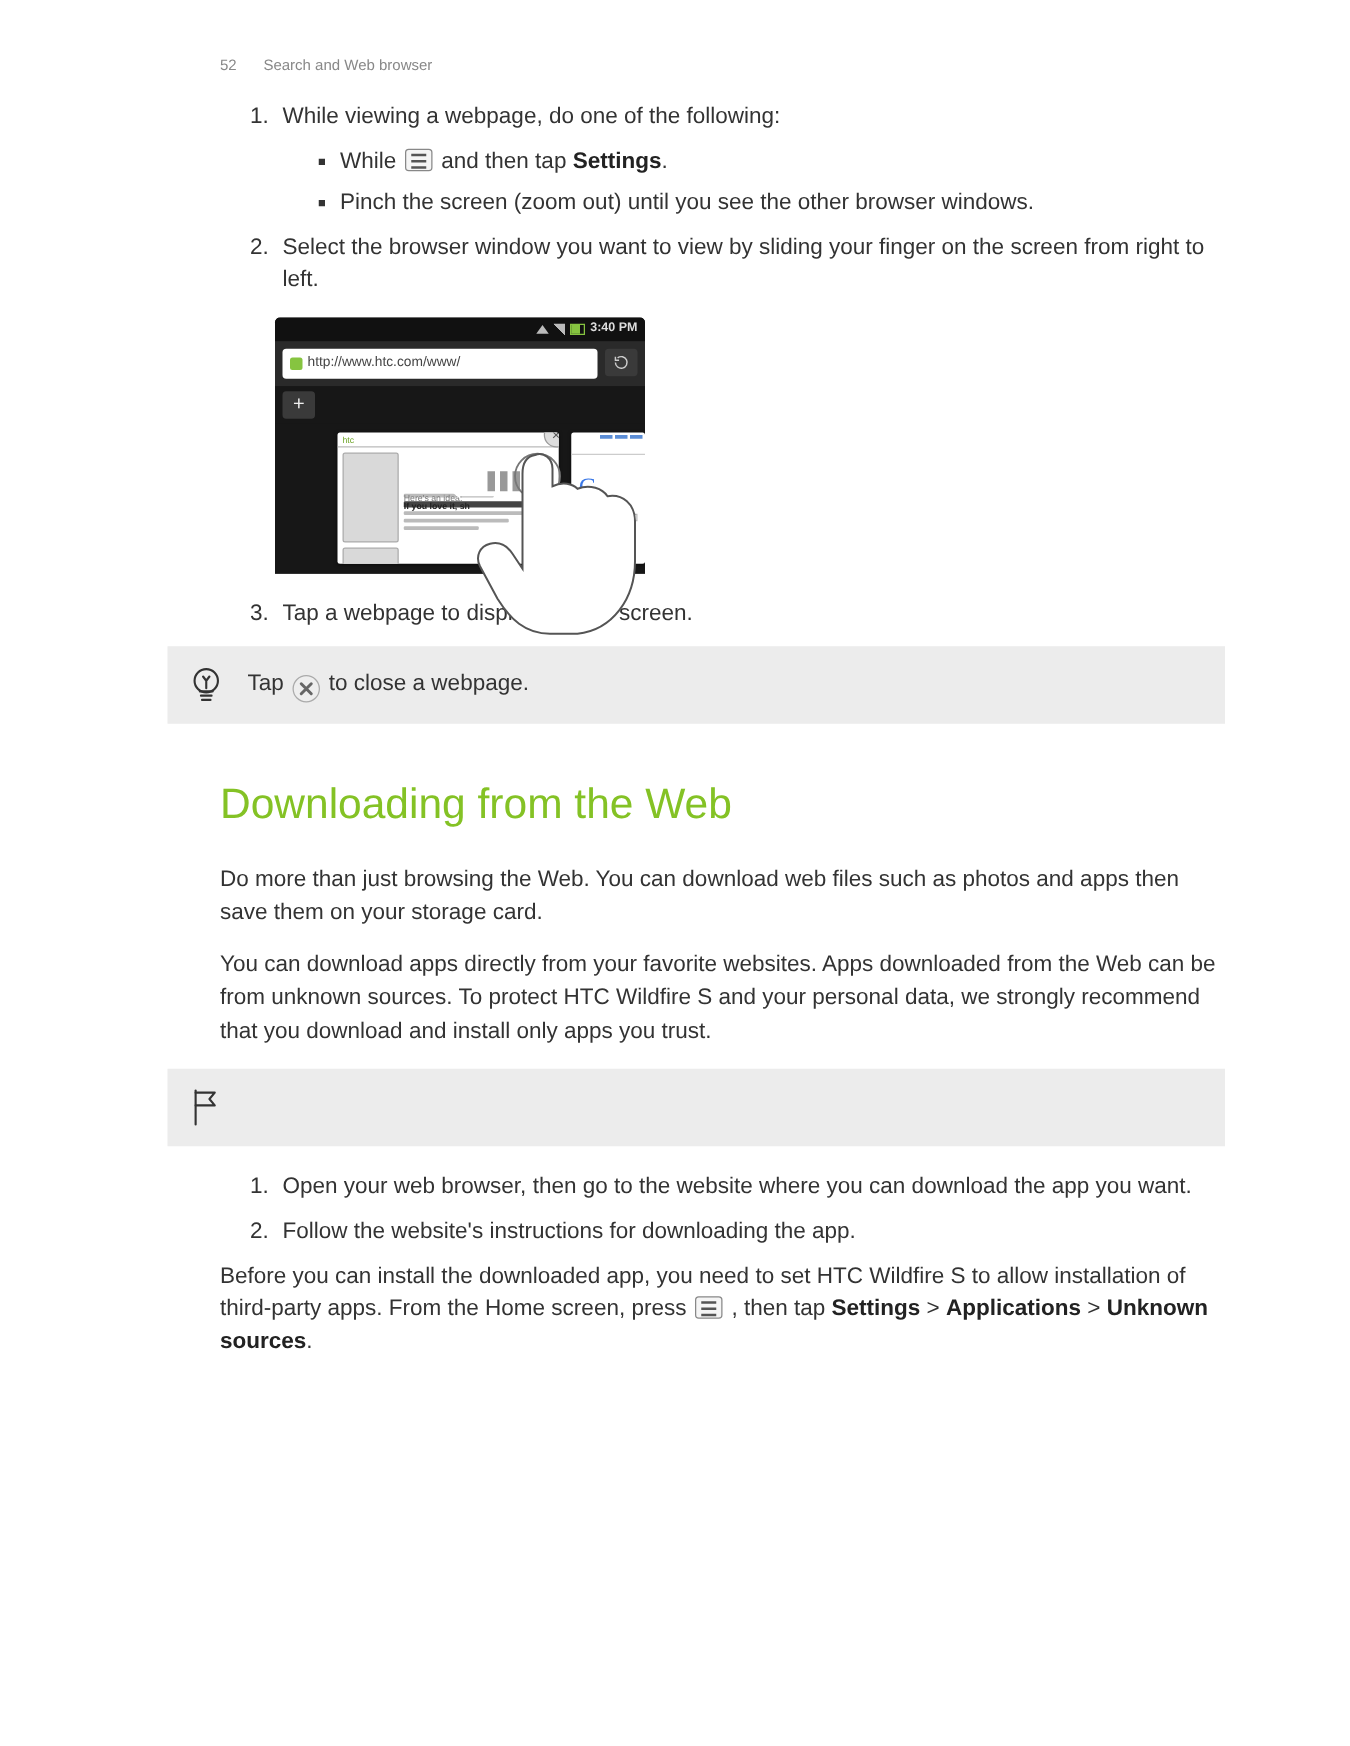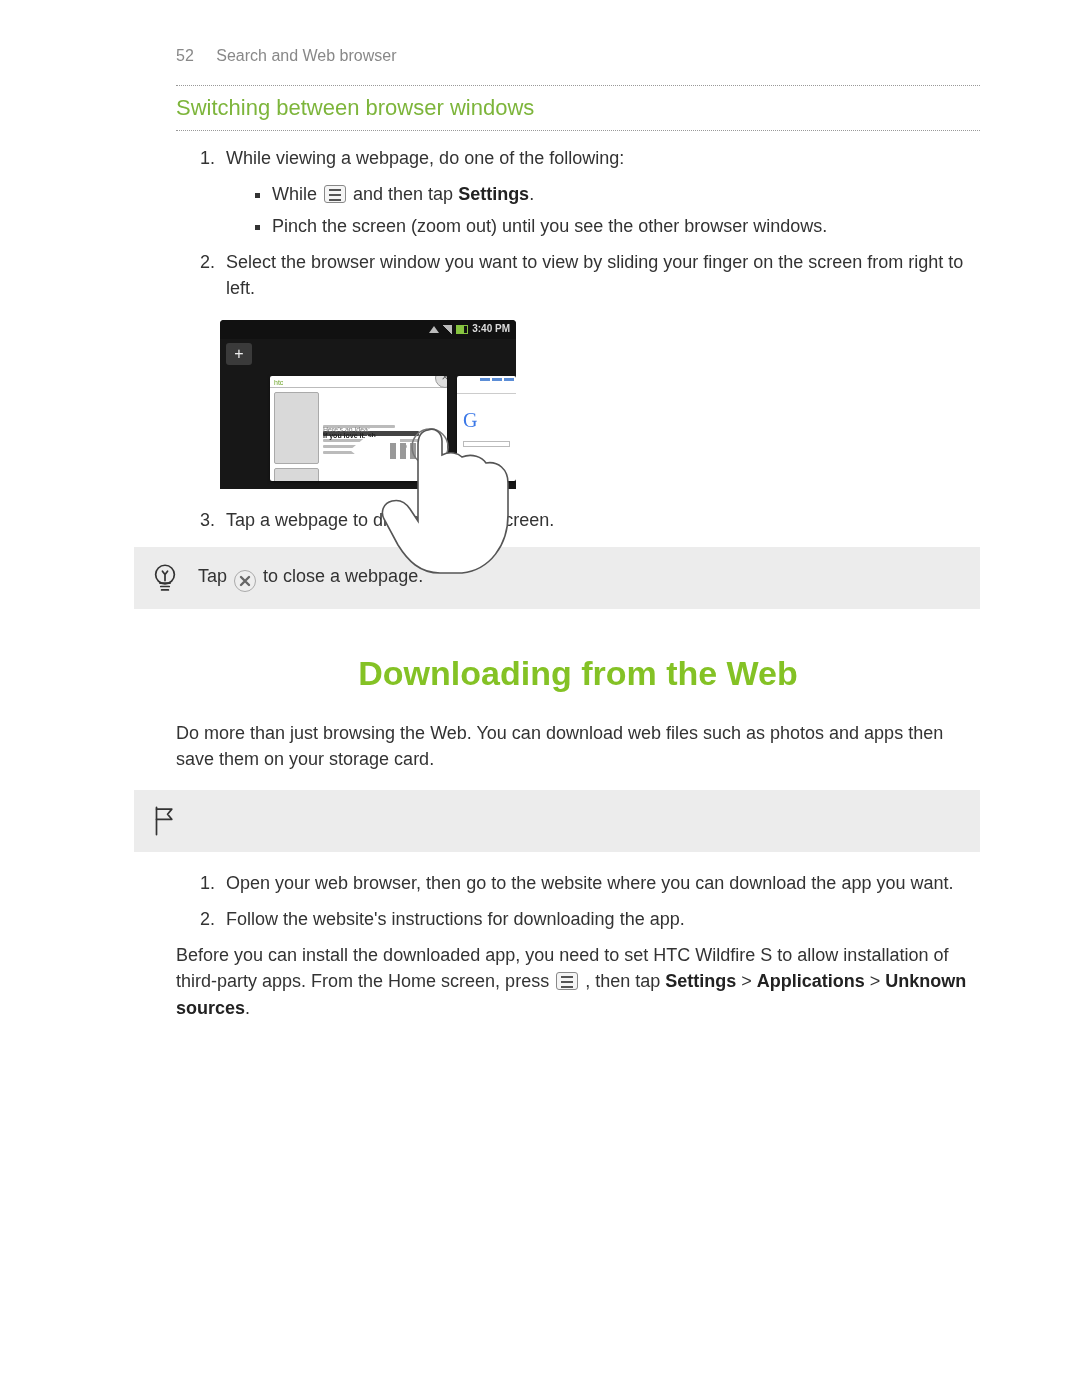--- a/index.html
+++ b/index.html
@@ -12,21 +12,21 @@
     position: relative;
     font-size: 18px;
     line-height: 1.45;
   }
   .page {
     padding: 44px 100px 40px 176px;
   }
   .header {
     margin-bottom: 18px;
     color: #888;
-    font-size: 16px;
+    font-size: 12px;
   }
   .header .pgnum { margin-right: 18px; }
   .green-sub {
     color: #7db53b;
     font-size: 22px;
     font-weight: 400;
     padding: 6px 0;
     border-top: 1px dotted #999;
     border-bottom: 1px dotted #999;
     margin-bottom: 14px;
@@ -213,38 +213,36 @@
     border:1px solid #aaa;
     background:#eee;
     align-items:center; justify-content:center;
     vertical-align:-5px;
     margin:0 2px;
   }
   .close-pill svg { width:12px;height:12px;stroke:#666;stroke-width:2.4;fill:none;stroke-linecap:round;}
   h1.big-green {
     color: #84c225;
     font-size: 34px;
-    font-weight: 700;
+    font-weight: 400;
     margin-bottom: 22px;
-    text-align: center;
   }
   p.body { margin-bottom: 16px; color:#333; }
   .greater { color:#333; }
 </style>
 </head>
 <body>
 
 <div class="page">
 
   <div class="header">
     <span class="pgnum">52</span>
     <span>Search and Web browser</span>
   </div>
 
-  <div class="green-sub">Switching between browser windows</div>
 
   <ol class="steps">
     <li>
       <span>While viewing a webpage, do one of the following:</span>
       <ul class="bullets">
         <li>
           <span>While </span>
           <span class="menu-icon"><span></span></span>
           <span> and then tap </span>
           <span class="strong">Settings</span><span>.</span>
@@ -255,20 +253,31 @@
     <li>Select the browser window you want to view by sliding your finger on the screen from right to left.</li>
   </ol>
 
   <div class="screenshot-wrap">
     <div class="phone">
       <div class="statusbar">
         <span class="wifi"></span>
         <span class="sig"></span>
         <span class="batt"></span>
         <span class="time">3:40 PM</span>
+      </div>
+      <div class="urlbar">
+        <div class="addr">
+          <span class="fav"></span>
+          <span>http://www.htc.com/www/</span>
+        </div>
+        <div class="reload">
+          <svg viewBox="0 0 24 24">
+              <path d="M4 12a8 8 0 1 0 3-6.3M4 4v5h5"></path>
+            </svg>
+        </div>
       </div>
       <div class="tabs-row">
         <div class="addtab">+</div>
       </div>
       <div class="cards">
         <div class="card">
           <div class="closex">×</div>
           <div class="chead">htc</div>
           <div class="cbody">
             <div>
@@ -346,20 +355,21 @@
       </span>
       <span> to close a webpage.</span>
     </div>
   </div>
 
   <h1 class="big-green">Downloading from the Web</h1>
 
   <p class="body">Do more than just browsing the Web. You can download web files such as photos and apps then save them on your storage card.</p>
 
 
+  <p class="body">You can download apps directly from your favorite websites. Apps downloaded from the Web can be from unknown sources. To protect HTC Wildfire S and your personal data, we strongly recommend that you download and install only apps you trust.</p>
 
   <div class="tipbox note">
     <div class="tip-icon">
       <svg viewBox="0 0 40 40">
         <path d="M10 4 v32"></path>
         <path d="M10 6 h18 l-5 6 l5 6 h-18"></path>
       </svg>
     </div>
   </div>
 

